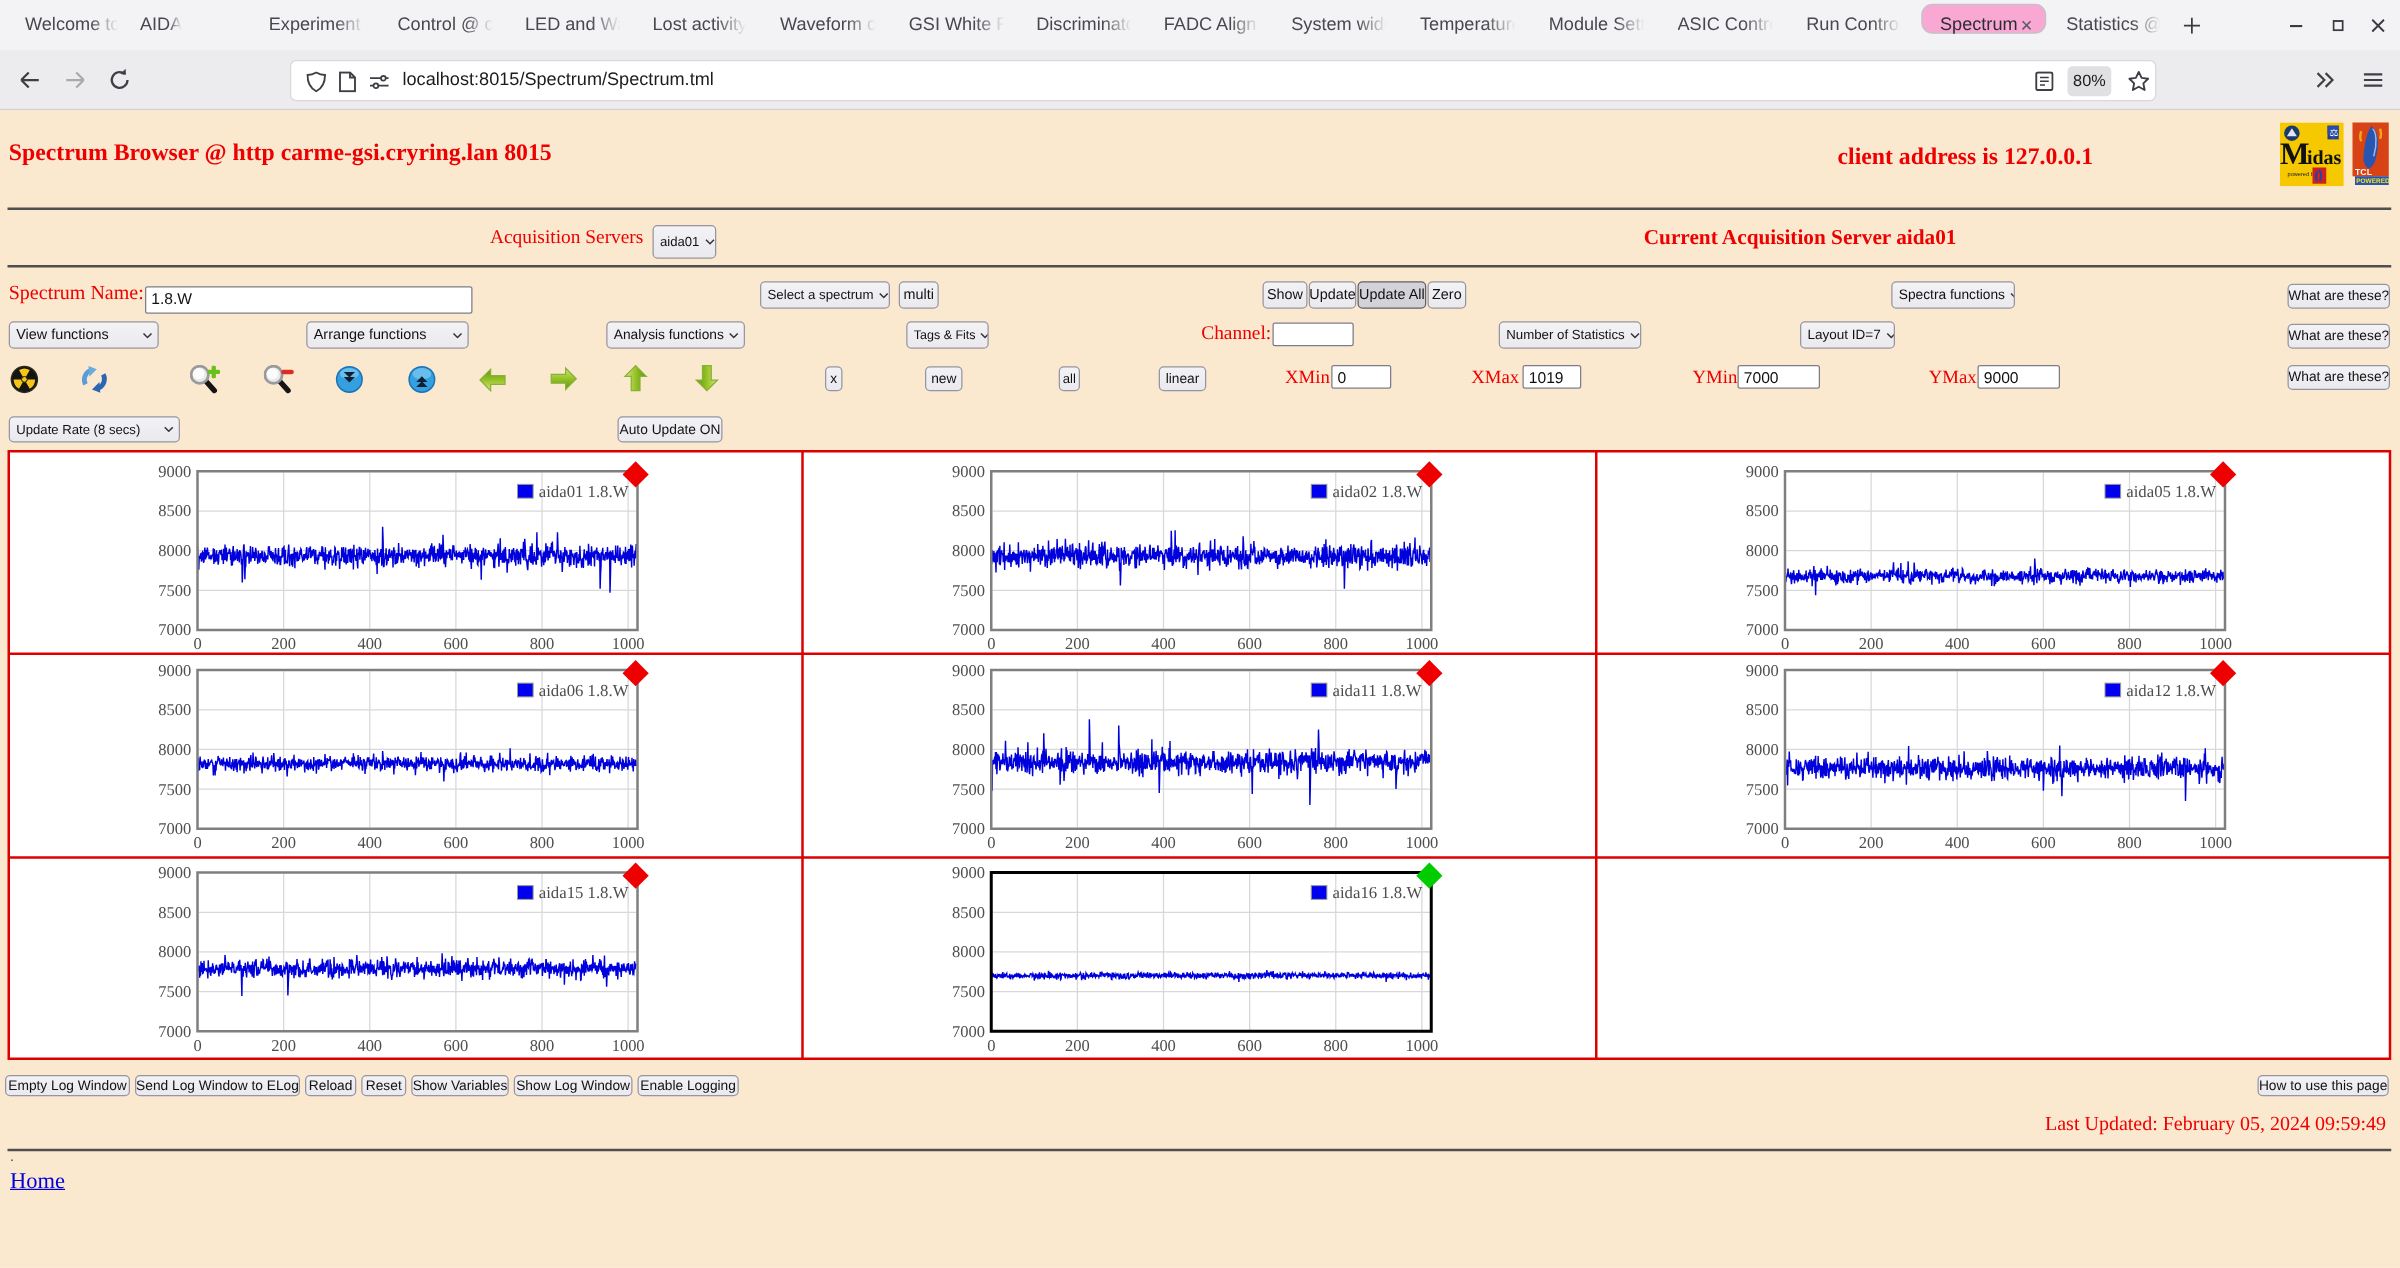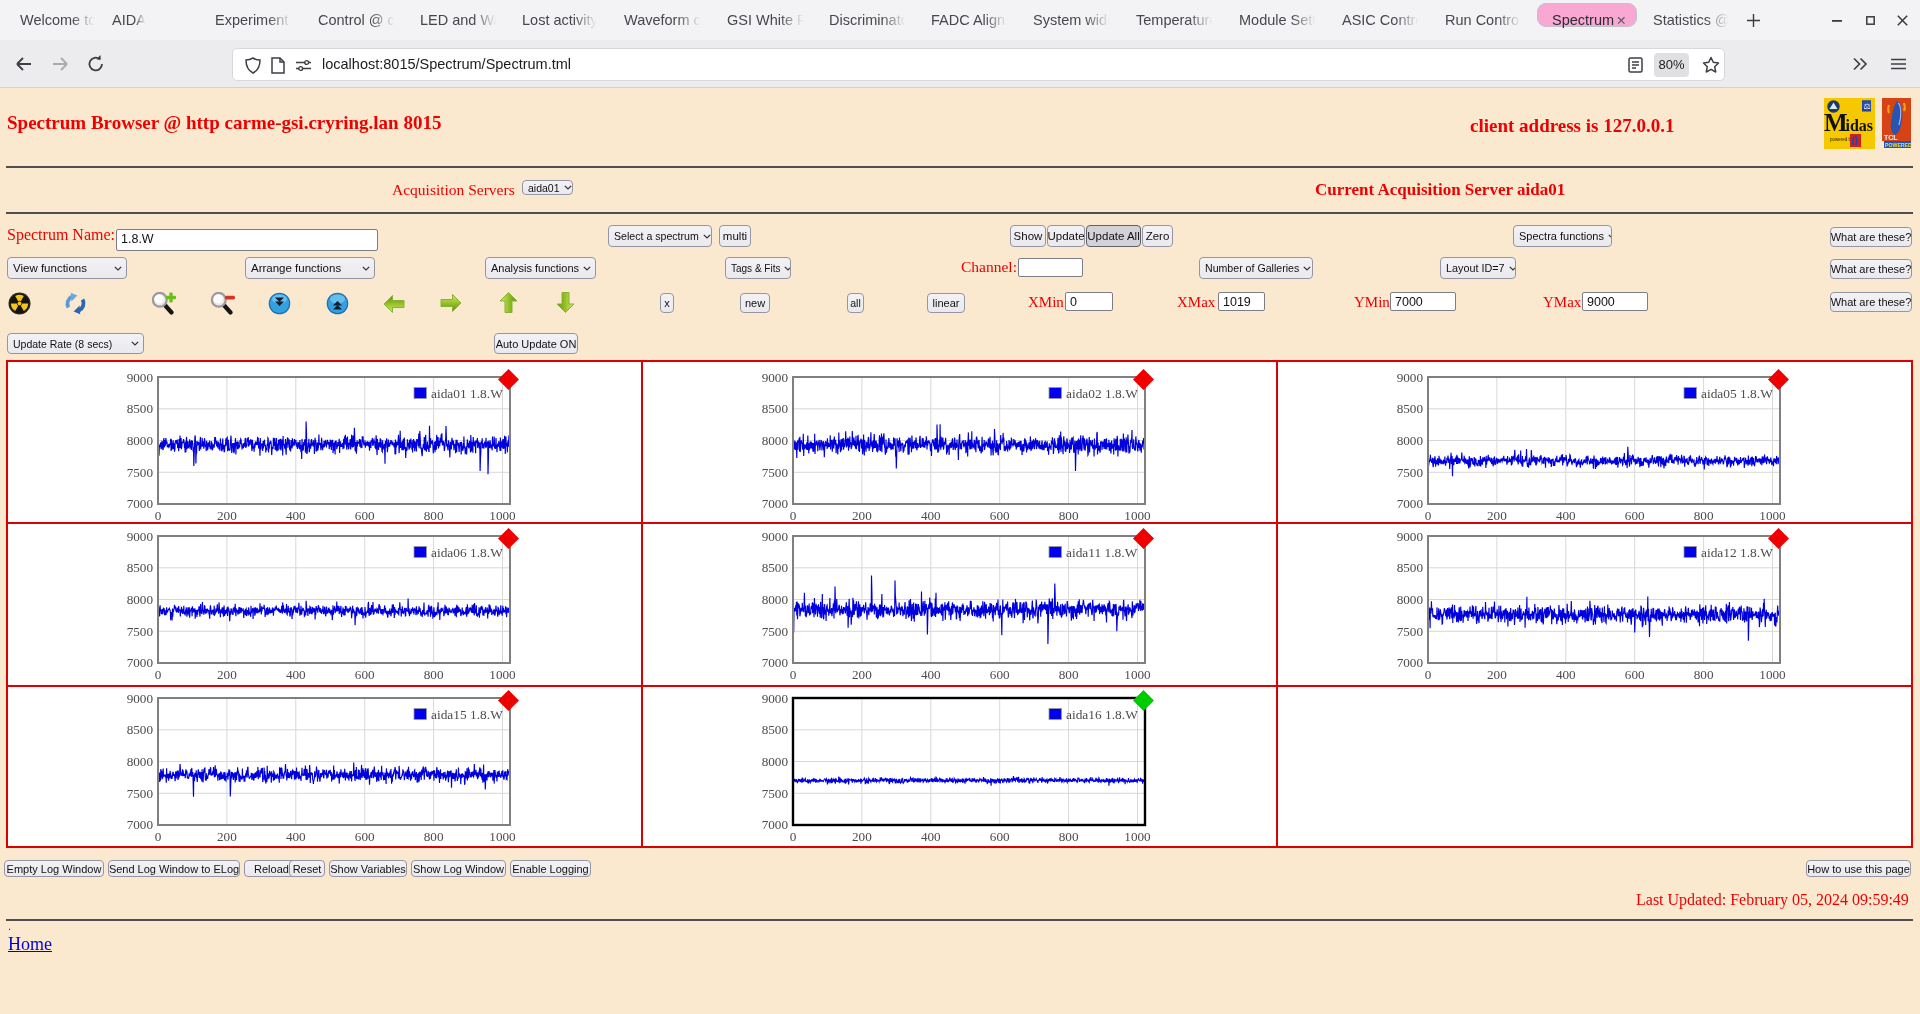--- a/index.html
+++ b/index.html
@@ -136,21 +136,21 @@
         <path d="M16 4 c6 3 7 16 3 28 c-1 3 -3 5 -5 6 c-3 -2 -5 -6 -4 -12 c1 -10 3 -18 6 -22 Z" fill="#2855b0"></path>
         <path d="M17 6 c3 2 4 12 1 22" stroke="#9fb8e8" stroke-width="1.2" fill="none"></path>
         <path d="M8 8 c-1 3 -1 6 0 8 M23 6 c1 3 1 6 0 8" stroke="#f6a21a" stroke-width="2" fill="none"></path>
         <rect x="2" y="38" width="20" height="6" fill="#d84315"></rect>
         <text x="3" y="43" font-size="7" fill="#f5f5f5" font-family="Liberation Sans,sans-serif" font-weight="bold">TCL</text>
         <rect x="3" y="44" width="27" height="7" fill="#2855b0"></rect>
         <text x="4" y="49.5" font-size="5.2" fill="#f7e017" font-family="Liberation Sans,sans-serif" font-weight="bold">POWERED</text>
       </svg>
     <hr class="rule" style="top:78px">
     <div class="rlab" style="left:392px;top:93px;font-size:15.5px">Acquisition Servers</div>
-    <div class="sel" style="left:522px;top:92px;width:51px;height:15px;font-size:10.5px">
+    <div class="sel" style="left:522px;top:92px;width:51px;height:27px;font-size:10.5px">
         <span>aida01</span>
         <span class="cv">
           <svg width="8" height="5" viewBox="0 0 8 5">
             <path d="M0.8 0.8 L4 4 L7.2 0.8" fill="none" stroke="#333" stroke-width="1.2"></path>
           </svg>
         </span>
       </div>
     <div class="rlab" style="left:1315px;top:92px;font-size:17px;font-weight:bold">Current Acquisition Server aida01</div>
     <hr class="rule" style="top:124px">
 
@@ -207,21 +207,21 @@
         <span>Tags &amp; Fits</span>
         <span class="cv">
           <svg width="8" height="5" viewBox="0 0 8 5">
             <path d="M0.8 0.8 L4 4 L7.2 0.8" fill="none" stroke="#333" stroke-width="1.2"></path>
           </svg>
         </span>
       </div>
     <div class="rlab" style="left:961px;top:170px;font-size:15.5px">Channel:</div>
     <div class="inp" style="left:1018px;top:170px;width:65px;height:19px"></div>
     <div class="sel" style="left:1199px;top:169px;width:114px;height:22px;font-size:10.6px">
-        <span>Number of Galleries</span>
+        <span>Number of Statistics</span>
         <span class="cv">
           <svg width="8" height="5" viewBox="0 0 8 5">
             <path d="M0.8 0.8 L4 4 L7.2 0.8" fill="none" stroke="#333" stroke-width="1.2"></path>
           </svg>
         </span>
       </div>
     <div class="sel" style="left:1440px;top:169px;width:76px;height:22px;font-size:10.8px">
         <span>Layout ID=7</span>
         <span class="cv">
           <svg width="8" height="5" viewBox="0 0 8 5">
@@ -569,21 +569,21 @@
             <rect x="406" y="24.5" width="12.5" height="11" fill="#0000ee" stroke="#999999" stroke-width="0.8"></rect>
             <text x="423" y="34.8" font-family="Liberation Serif,serif" font-size="13.4" fill="#4d4d4d">aida16 1.8.W</text>
             <path d="M490,16.5 L500.5,6 L511,16.5 L500.5,27 Z" fill="#00cc00"></path>
           </svg>
         </div>
 <div class="cell"></div>
     </div>
 
     <div class="btn" style="left:4px;top:772px;width:100px;height:17px;font-size:11px">Empty Log Window</div>
     <div class="btn" style="left:108px;top:772px;width:132px;height:17px;font-size:11px">Send Log Window to ELog</div>
-    <div class="btn" style="left:244px;top:772px;width:55px;height:17px;font-size:11px">Reload</div>
+    <div class="btn" style="left:244px;top:772px;width:41px;height:17px;font-size:11px">Reload</div>
     <div class="btn" style="left:289px;top:772px;width:36px;height:17px;font-size:11px">Reset</div>
     <div class="btn" style="left:329px;top:772px;width:78px;height:17px;font-size:11px">Show Variables</div>
     <div class="btn" style="left:411px;top:772px;width:95px;height:17px;font-size:11px">Show Log Window</div>
     <div class="btn" style="left:510px;top:772px;width:81px;height:17px;font-size:11px">Enable Logging</div>
     <div class="btn" style="left:1806px;top:772px;width:105px;height:17px;font-size:11px">How to use this page</div>
     <div class="rlab" style="left:1636px;top:803px;font-size:16px">Last Updated: February 05, 2024 09:59:49</div>
     <div style="position:absolute;left:8px;top:832px;font-size:11px;color:#333">.</div>
     <hr class="rule" style="top:831px;left:6px;width:1907px">
     <a class="home" href="#">Home</a>
   </div>

